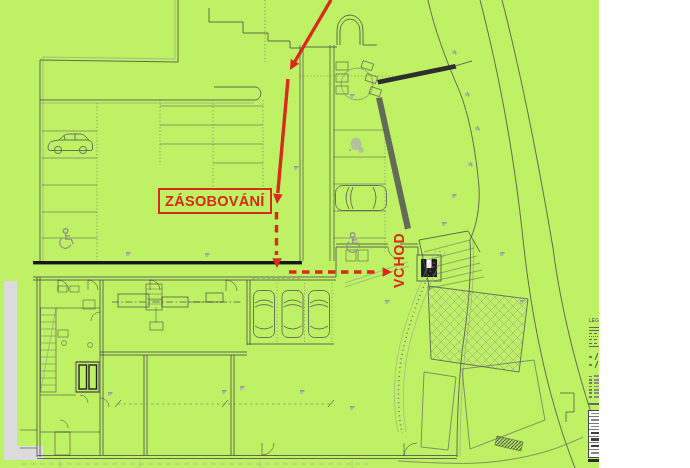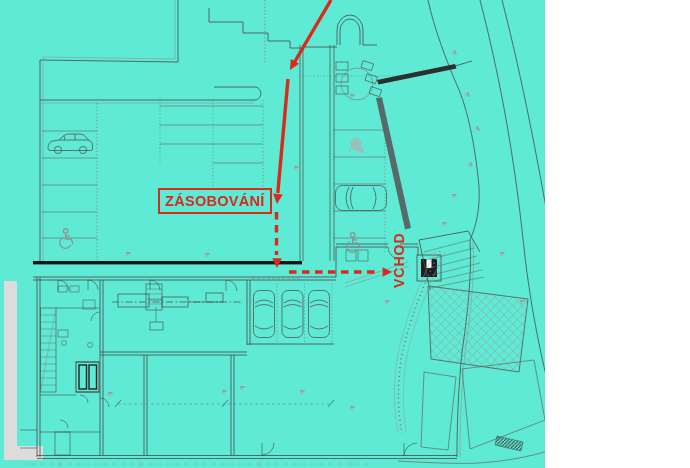--- a/index.html
+++ b/index.html
@@ -1,16 +1,16 @@
 <!DOCTYPE html>
 <html style="--accent: #d92a1c;"><head>
 <meta charset="utf-8">
 <style>
   html,body{margin:0;padding:0;background:#fff;}
-  .stage{position:relative;width:545px;height:468px;background:#5eead4;overflow:hidden;
+  .stage{position:relative;width:599px;height:468px;background:#bef264;overflow:hidden;
          font-family:"Liberation Sans",sans-serif;}
   .stage svg{position:absolute;left:0;top:0;}
   .label-box{position:absolute;left:158px;top:188px;border:2.5px solid var(--accent,#d92a1c);
              color:var(--accent,#d92a1c);font-weight:bold;font-size:14.5px;line-height:1;
              padding:4px 5px 3px 5px;letter-spacing:.3px;background:transparent;white-space:nowrap;}
   .label-vert{position:absolute;left:392px;top:224px;height:64px;color:var(--accent,#d92a1c);
               font-weight:bold;font-size:14px;letter-spacing:1px;line-height:1;
               writing-mode:vertical-rl;transform:rotate(180deg);white-space:nowrap;}
   
   .legend{position:absolute;left:589px;top:318px;width:84px;}

